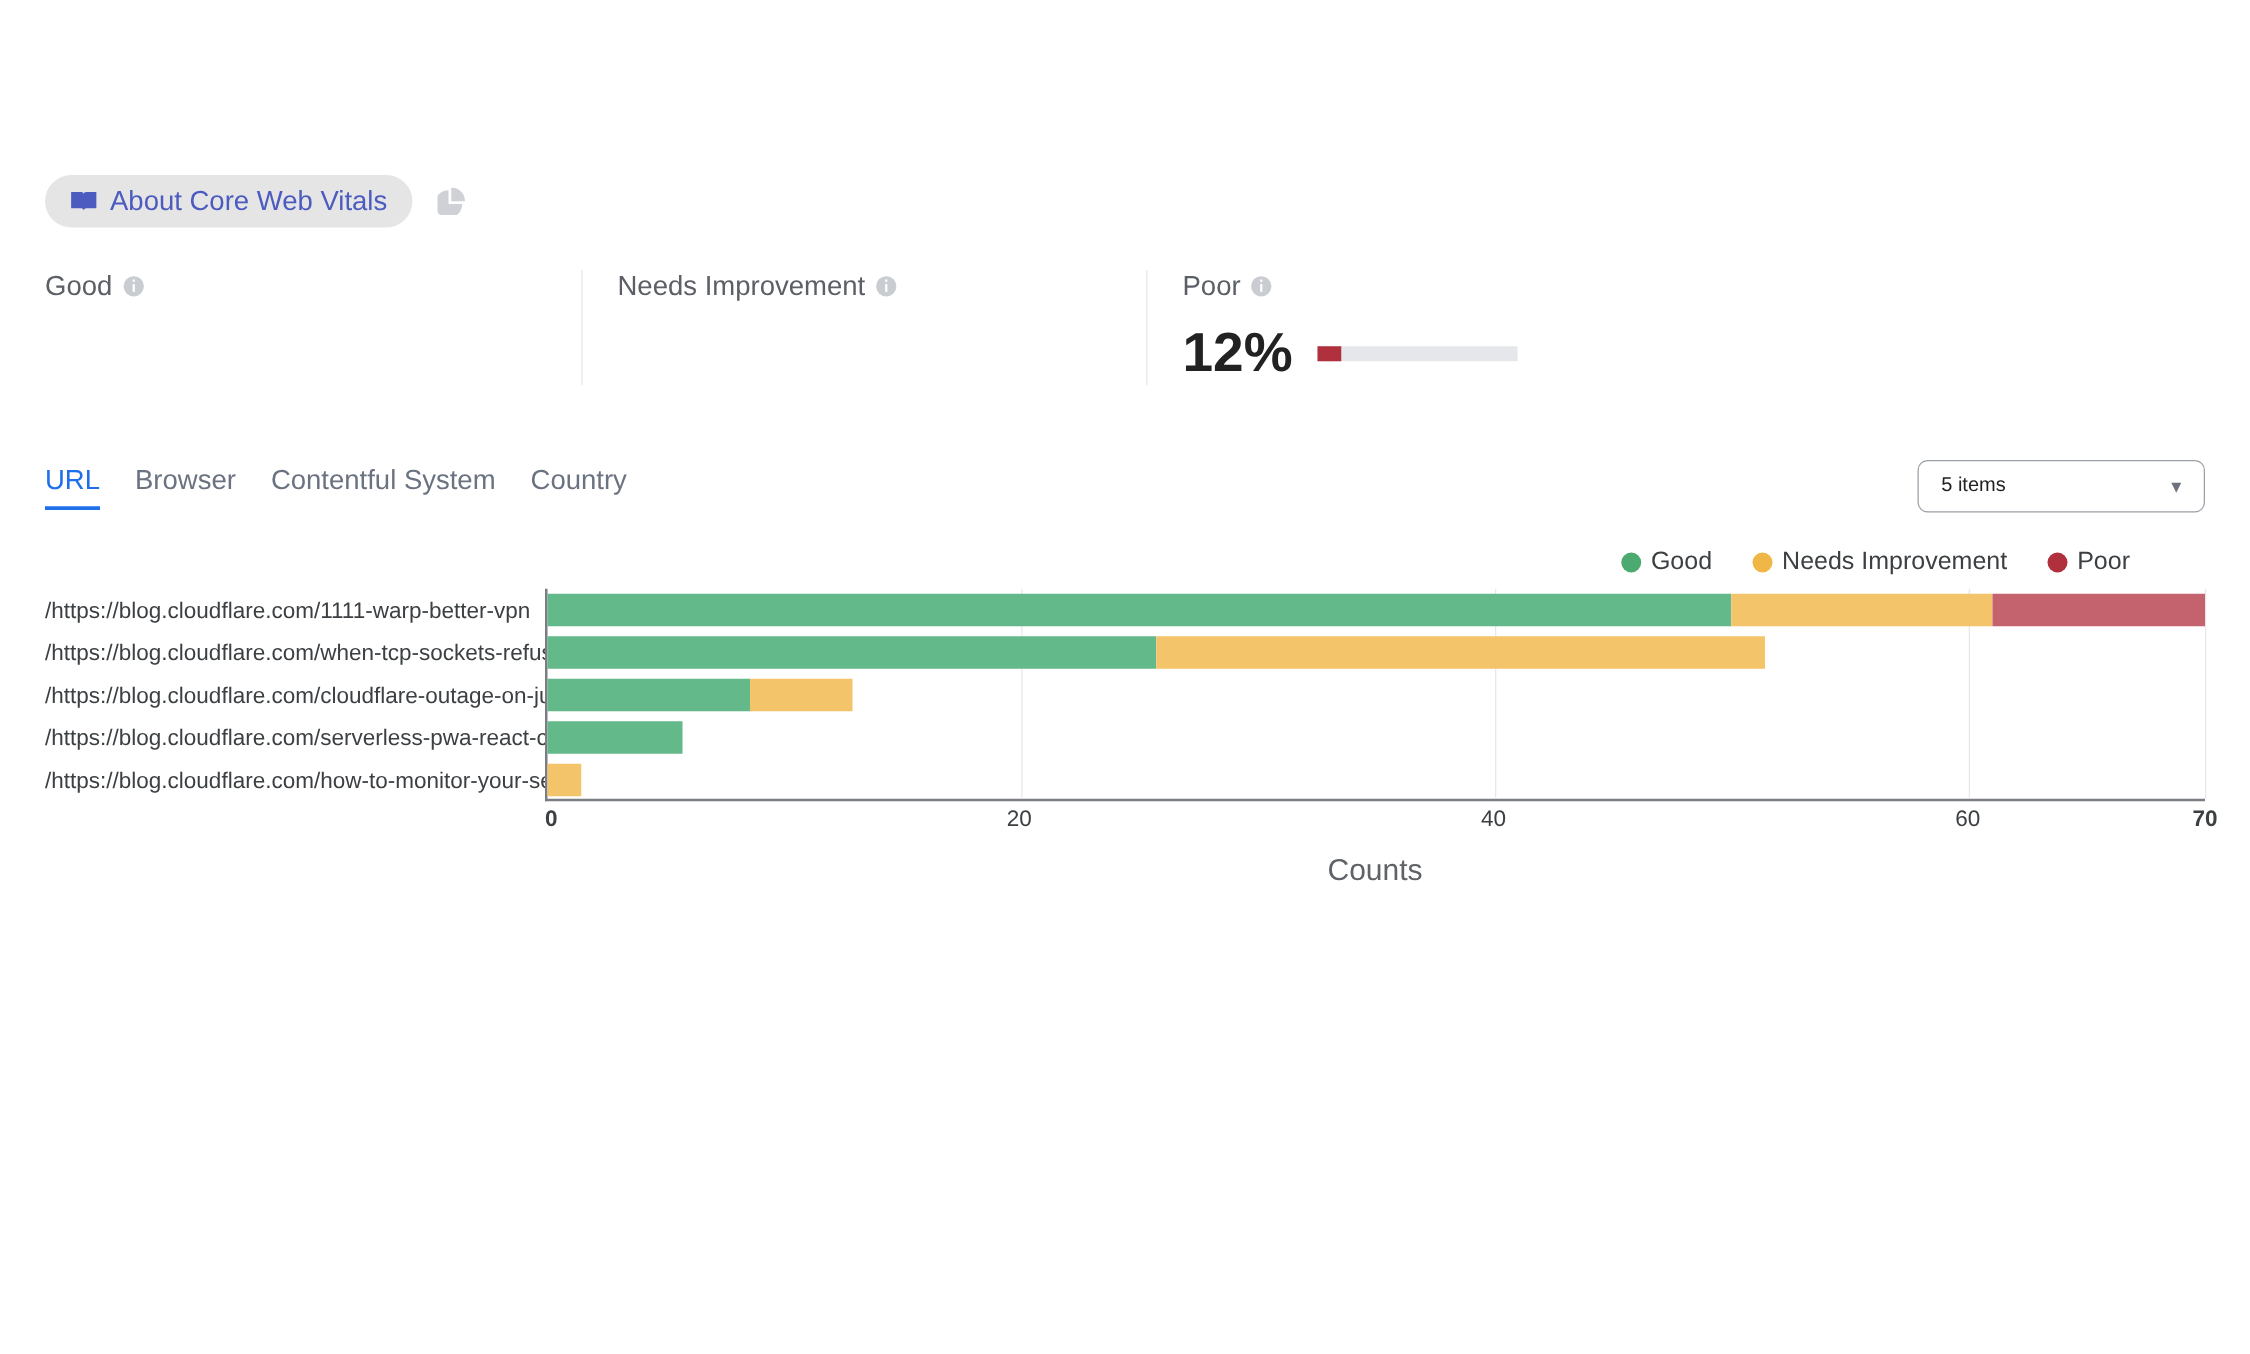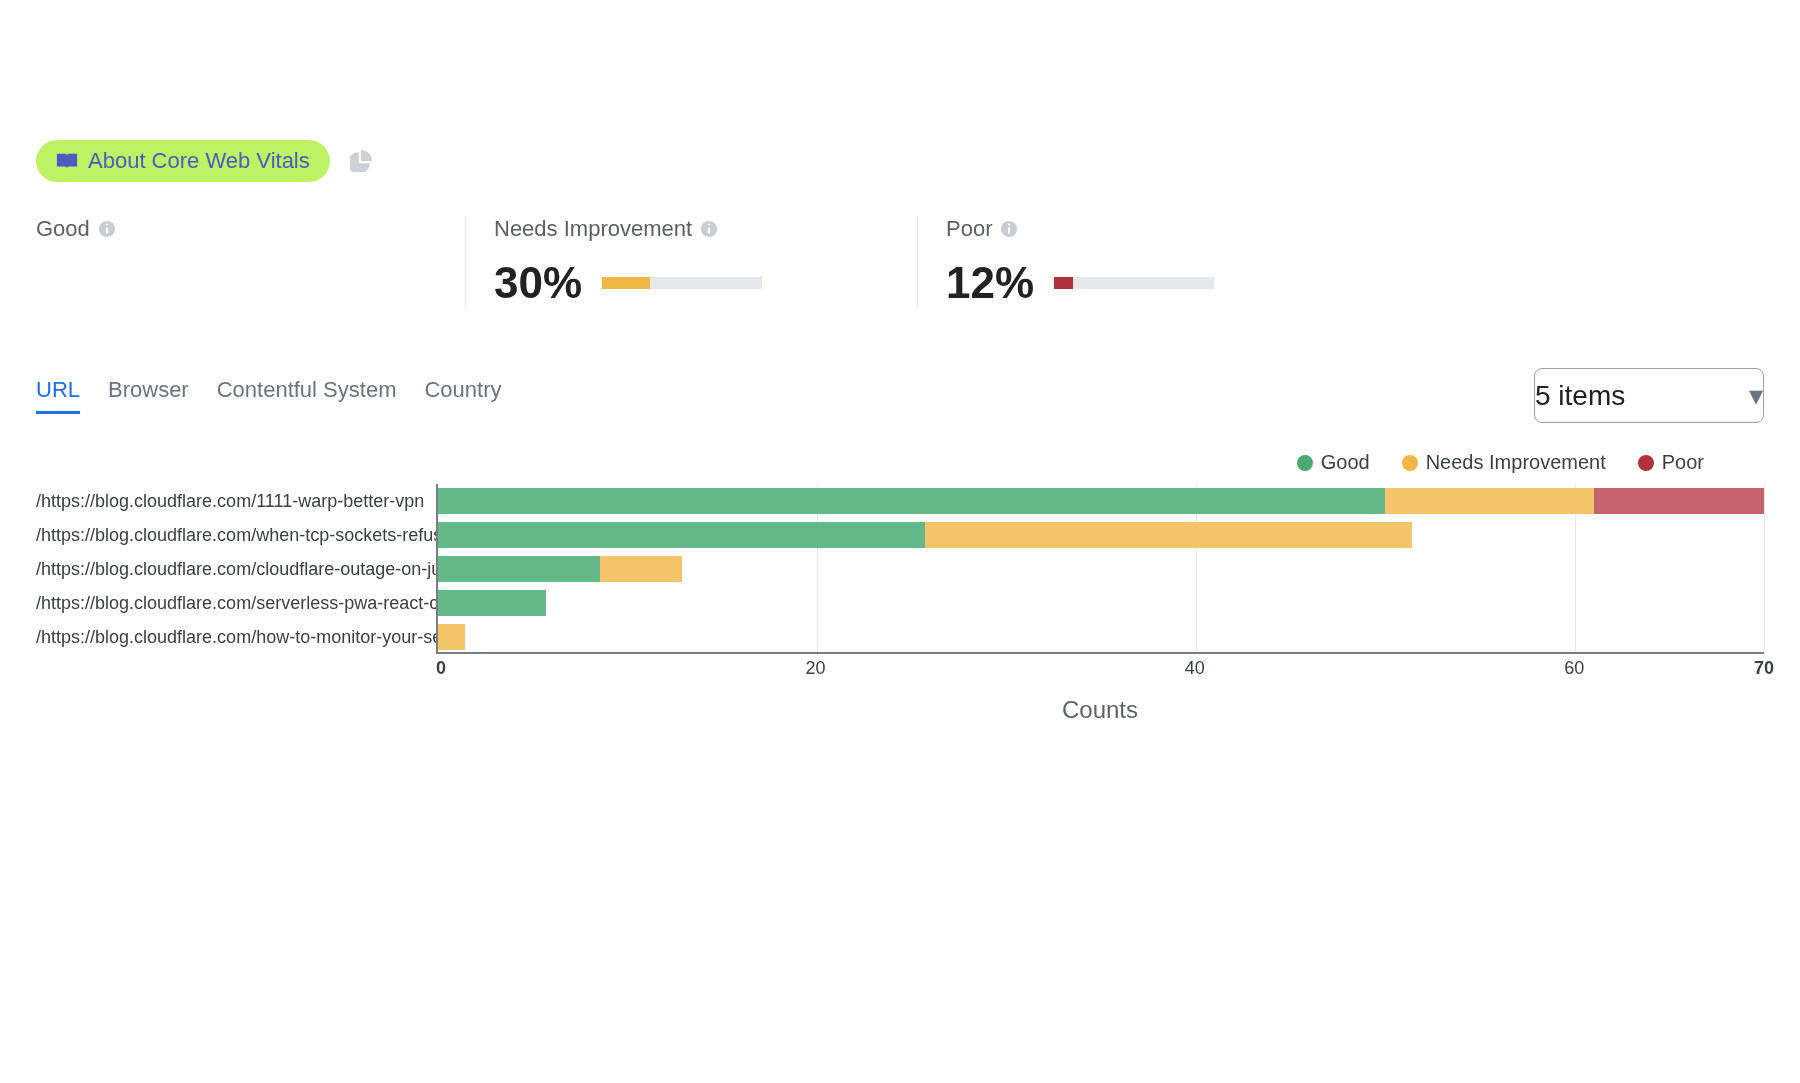--- a/index.html
+++ b/index.html
@@ -20,21 +20,21 @@
     font-size: 32px;
     font-weight: 700;
     color: #222;
   }
   .about-pill {
     display: inline-flex;
     align-items: center;
     gap: 10px;
     padding: 8px 20px;
     border-radius: 999px;
-    background: #bef264;
+    background: #e5e5e5;
     color: #4b5bbf;
     font-size: 22px;
     cursor: pointer;
   }
   .about-pill .book-icon svg { display:block; }
   .pie-icon {
     color: #cfd1d6;
     display: inline-flex;
     margin-left: 6px;
   }
@@ -72,21 +72,21 @@
   }
   .tabs { display:flex; gap:28px; }
   .tab {
     font-size: 22px; color:#6b7280; padding-bottom:8px; cursor:pointer;
     border-bottom: 3px solid transparent;
   }
   .tab.active { color:#1f6feb; border-bottom-color:#1f6feb; }
   .items-select {
     display:flex; align-items:center; justify-content:space-between;
     border:1px solid #9aa0a6; border-radius:8px;
-    padding: 10px 0; font-size:28px; color:#222;
+    padding: 10px 18px; font-size:16px; color:#222;
     width: 230px; cursor:pointer;
   }
   .items-select .chevron { color:#6b7280; }
 
   .legend-row {
     display:flex; justify-content:flex-end; gap:32px;
     font-size:20px; color:#3c4043;
     margin-bottom: 10px;
     padding-right: 60px;
   }
@@ -171,26 +171,20 @@
     <div class="metric-label">
       <span>Needs Improvement</span>
       <span class="info-ic">
           <svg width="18" height="18" viewBox="0 0 20 20" fill="currentColor">
             <circle cx="10" cy="10" r="9"></circle>
             <rect x="9" y="8" width="2" height="7" fill="#fff"></rect>
             <rect x="9" y="4" width="2" height="2" fill="#fff"></rect>
           </svg>
         </span>
     </div>
-    <div class="metric-value-row">
-      <span class="metric-value">30%</span>
-      <div class="metric-bar">
-        <div class="metric-bar-fill" id="bar-ni" style="width: 30%; background: rgb(240, 182, 70);"></div>
-      </div>
-    </div>
   </div>
 
   <div class="metric">
     <div class="metric-label">
       <span>Poor</span>
       <span class="info-ic">
           <svg width="18" height="18" viewBox="0 0 20 20" fill="currentColor">
             <circle cx="10" cy="10" r="9"></circle>
             <rect x="9" y="8" width="2" height="7" fill="#fff"></rect>
             <rect x="9" y="4" width="2" height="2" fill="#fff"></rect>

